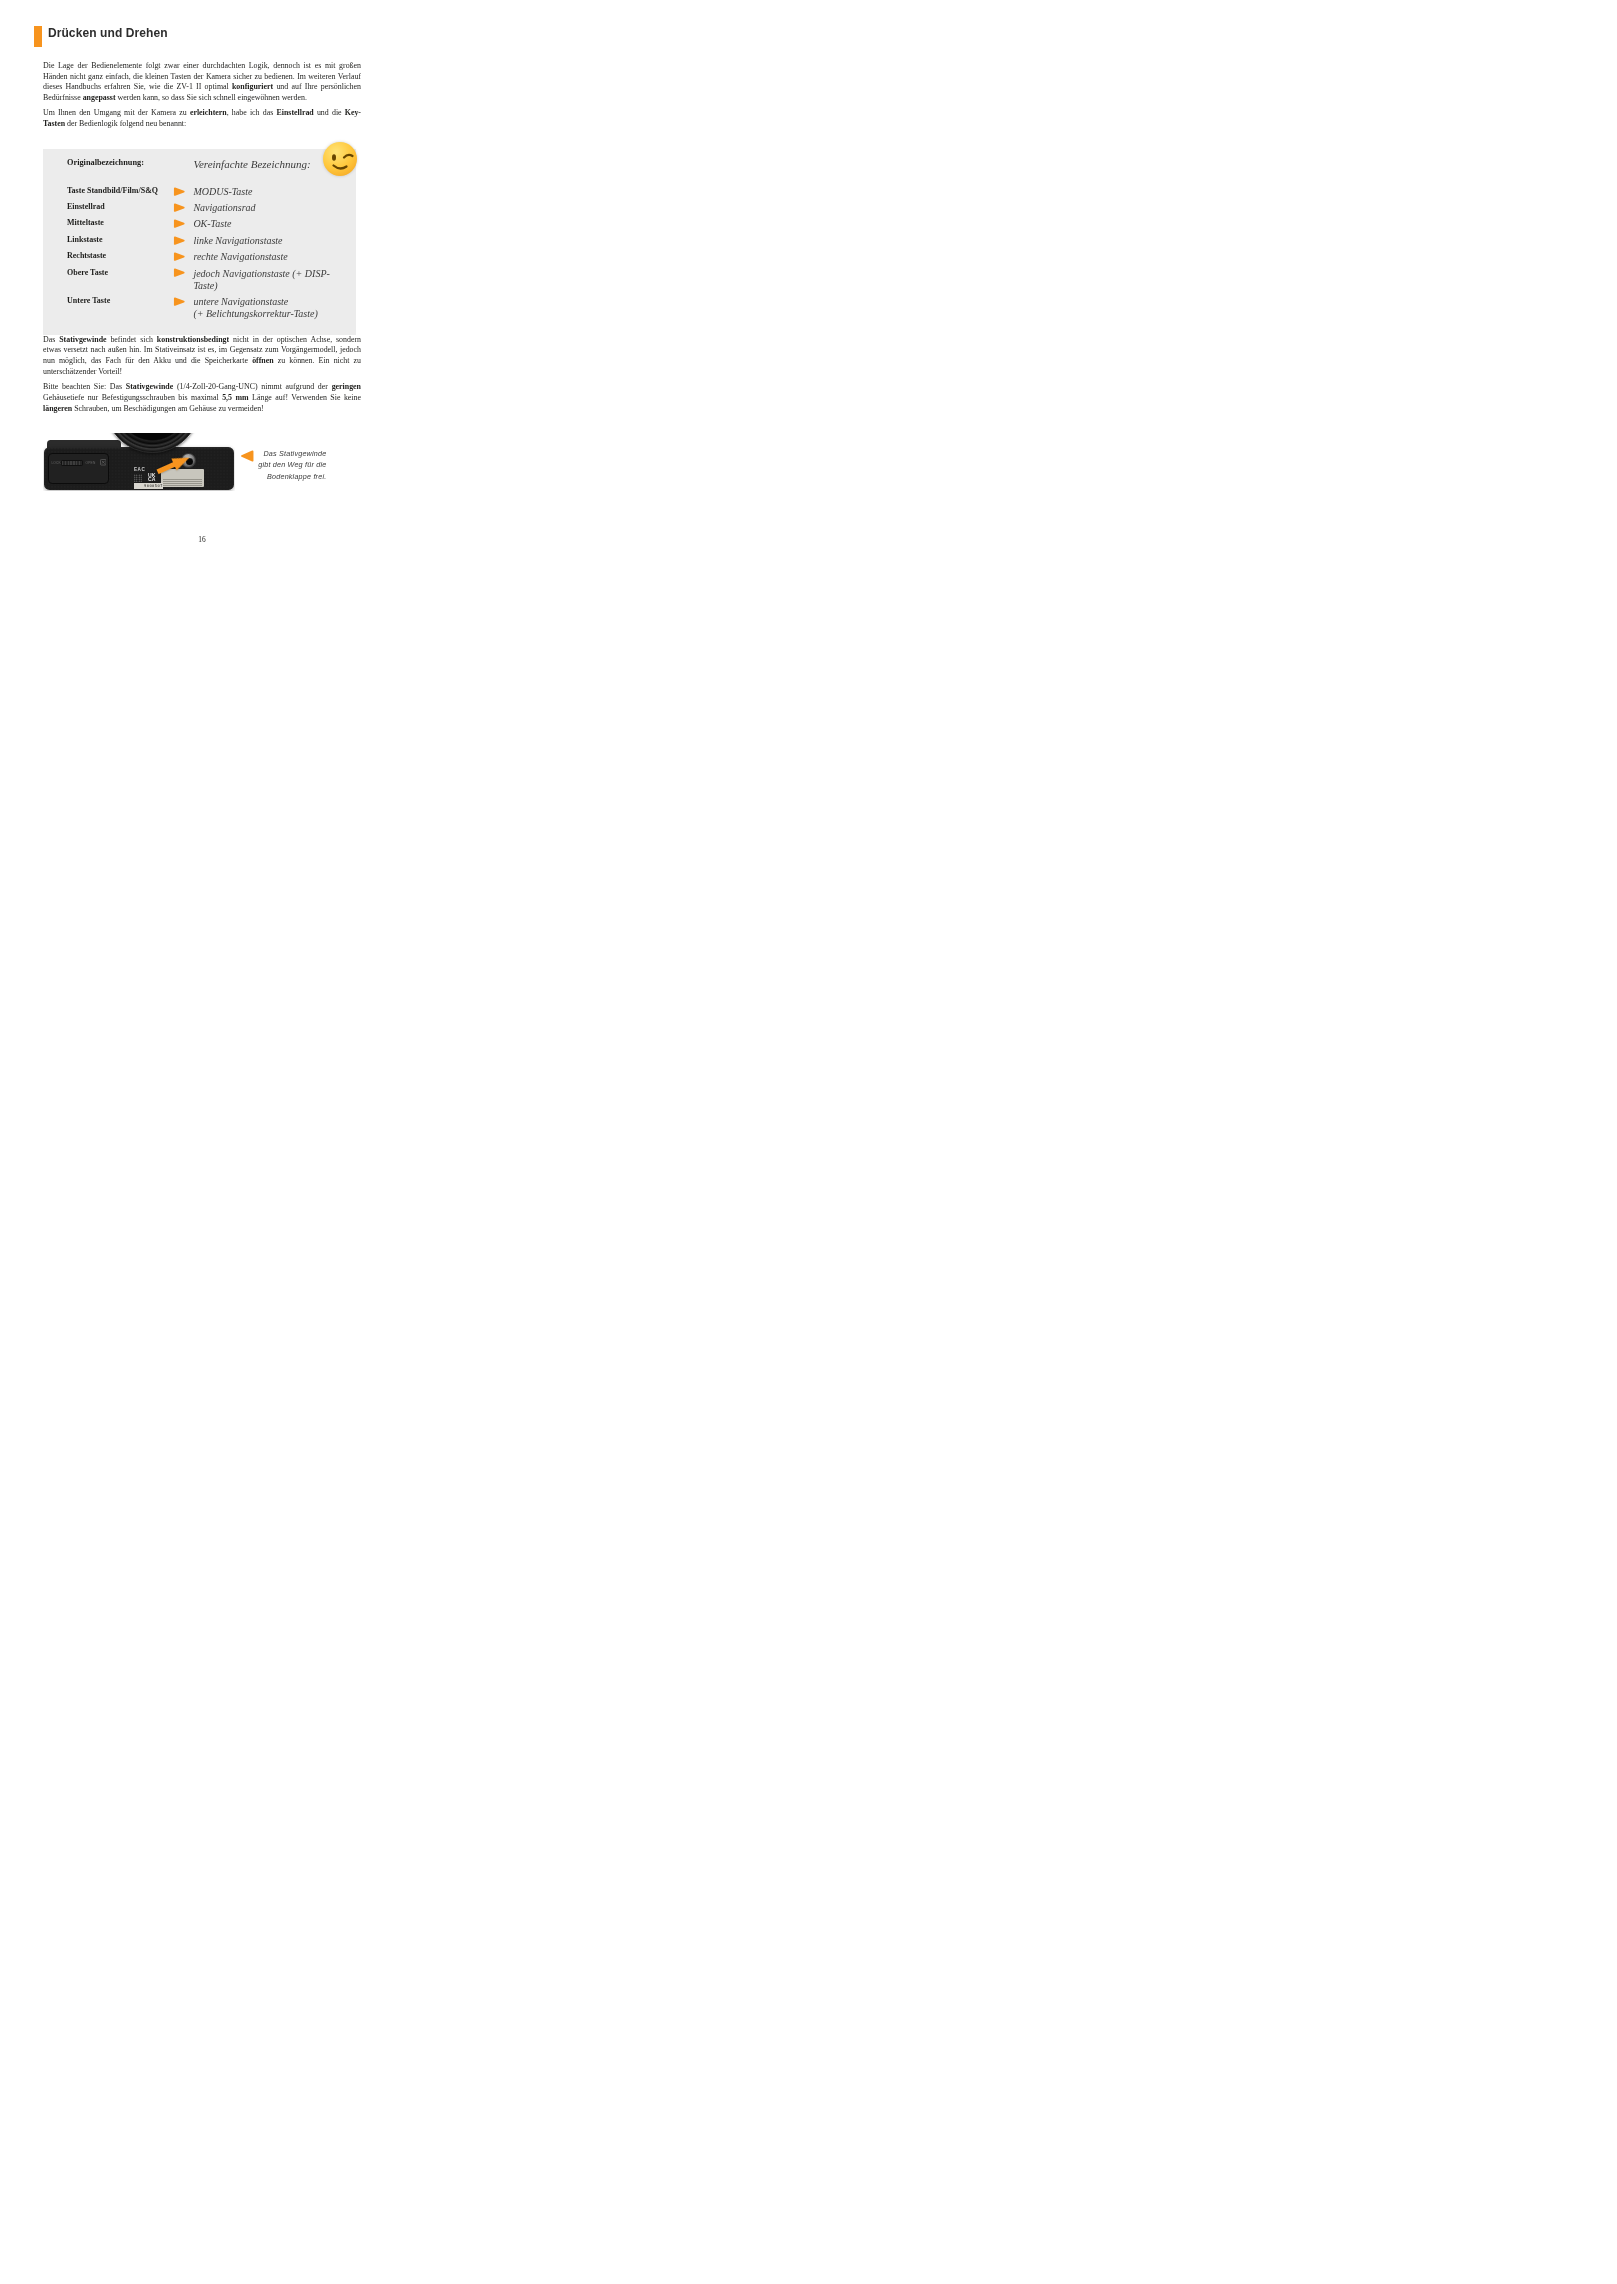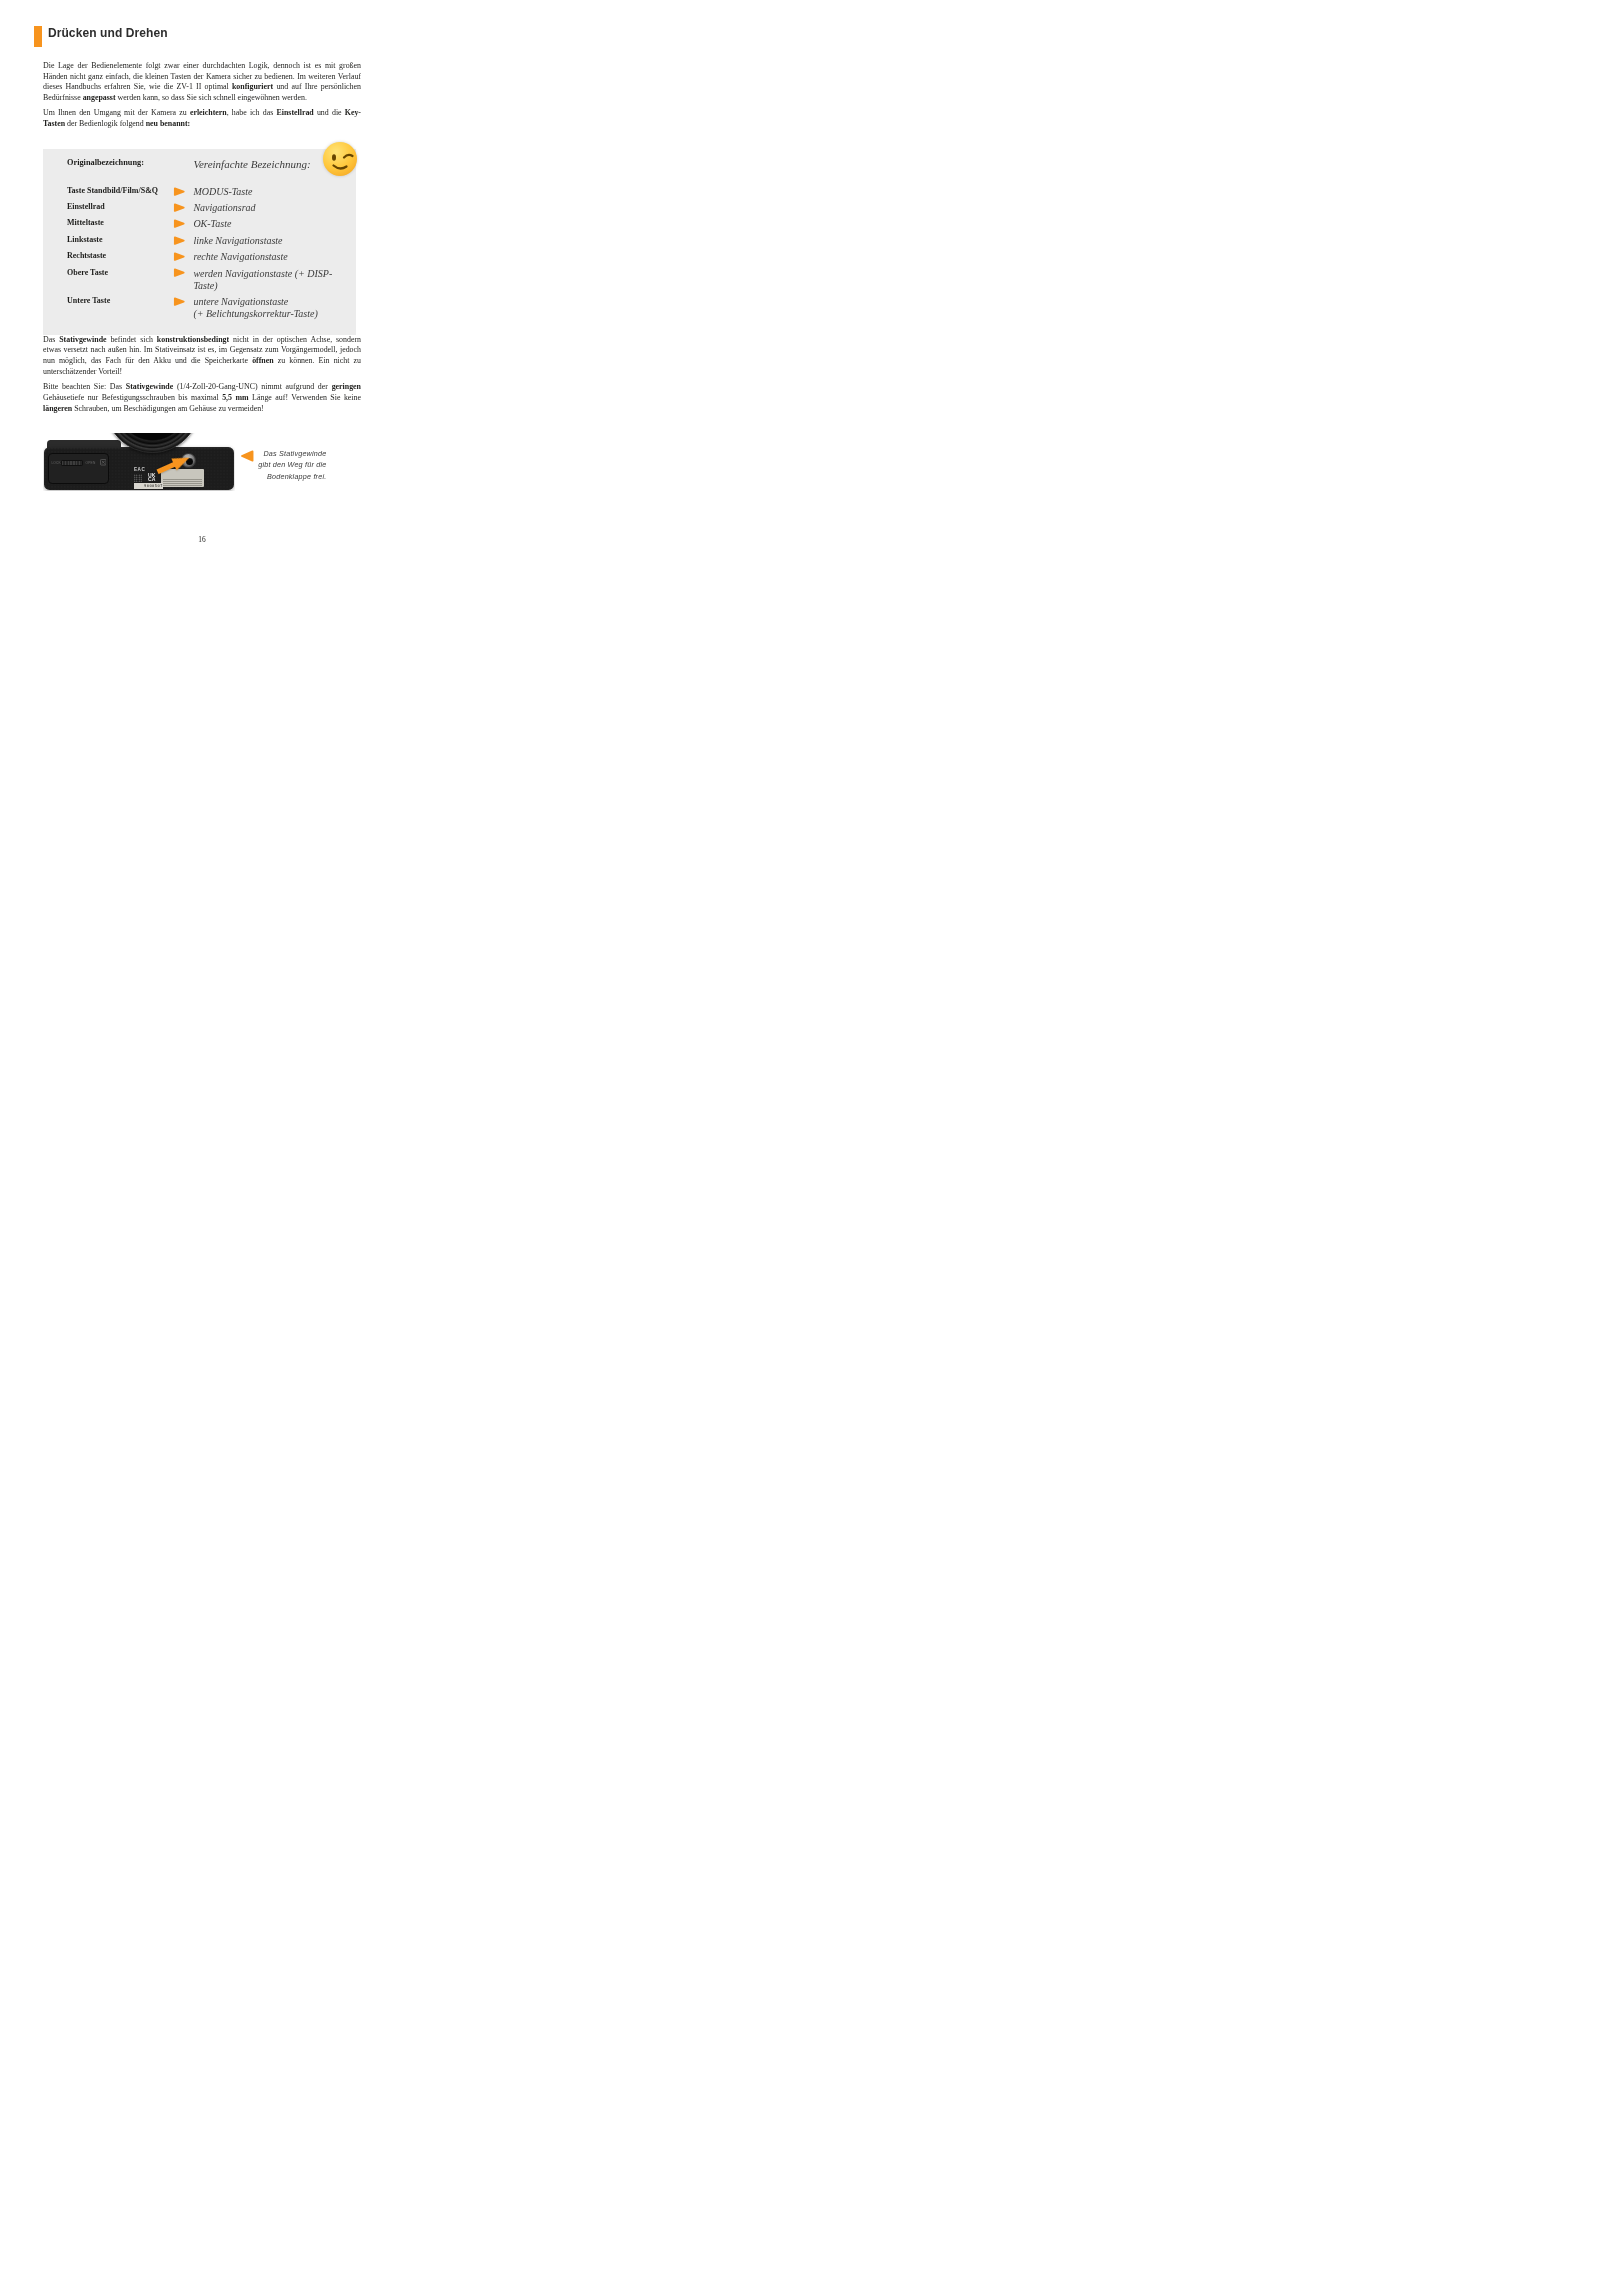--- a/index.html
+++ b/index.html
@@ -199,21 +199,21 @@
 <div class="page">
 
   <div class="heading">
     <div class="heading-bar"></div>
     <div class="heading-title">Drücken und Drehen</div>
   </div>
 
   <div class="content">
 
     <p class="body"><span>Die Lage der Bedienelemente folgt zwar einer durchdachten Logik, dennoch ist es mit großen Händen nicht ganz einfach, die kleinen Tasten der Kamera sicher zu bedienen. Im weiteren Verlauf dieses Handbuchs erfahren Sie, wie die ZV-1 II optimal </span><span style="font-weight: bold;">konfiguriert</span><span> und auf Ihre persönlichen Bedürfnisse </span><span style="font-weight: bold;">angepasst</span><span> werden kann, so dass Sie sich schnell eingewöhnen werden.</span></p>
-    <p class="body"><span>Um Ihnen den Umgang mit der Kamera zu </span><span style="font-weight: bold;">erleichtern</span><span>, habe ich das </span><span style="font-weight: bold;">Einstellrad</span><span> und die </span><span style="font-weight: bold;">Key-Tasten</span><span> der Bedienlogik folgend </span><span style="font-weight: bold;">neu benannt:</span></p>
+    <p class="body"><span>Um Ihnen den Umgang mit der Kamera zu </span><span style="font-weight: bold;">erleichtern</span><span>, habe ich das </span><span style="font-weight: bold;">Einstellrad</span><span> und die </span><span style="font-weight: bold;">Key-Tasten</span><span> der Bedienlogik folgend </span><span style="font-weight: normal;">neu benannt:</span></p>
 
     <div class="rename-box">
 
       <div class="emoji-wrap">
         <svg viewBox="0 0 72 72" width="36" height="36" aria-hidden="true">
           <defs>
             <radialGradient id="emojig" cx="38%" cy="30%" r="85%">
               <stop offset="0%" stop-color="#FFE478"></stop>
               <stop offset="55%" stop-color="#FFC83D"></stop>
               <stop offset="100%" stop-color="#F5A623"></stop>
@@ -284,21 +284,21 @@
             <div class="col-right">rechte Navigationstaste</div>
           </div>
 
           <div class="map-grid-row">
             <div class="col-left">Obere Taste</div>
             <div>
               <svg class="row-arrow" viewBox="0 0 27 20" aria-hidden="true">
                 <path d="M4 3 L23 10 L4 17 Z" fill="#F7941E" stroke="#F7941E" stroke-width="4" stroke-linejoin="round"></path>
               </svg>
             </div>
-            <div class="col-right">werden Navigationstaste (+ DISP-Taste)</div>
+            <div class="col-right">jedoch Navigationstaste (+ DISP-Taste)</div>
           </div>
 
           <div class="map-grid-row">
             <div class="col-left">Untere Taste</div>
             <div>
               <svg class="row-arrow" viewBox="0 0 27 20" aria-hidden="true">
                 <path d="M4 3 L23 10 L4 17 Z" fill="#F7941E" stroke="#F7941E" stroke-width="4" stroke-linejoin="round"></path>
               </svg>
             </div>
             <div class="col-right">untere Navigationstaste

